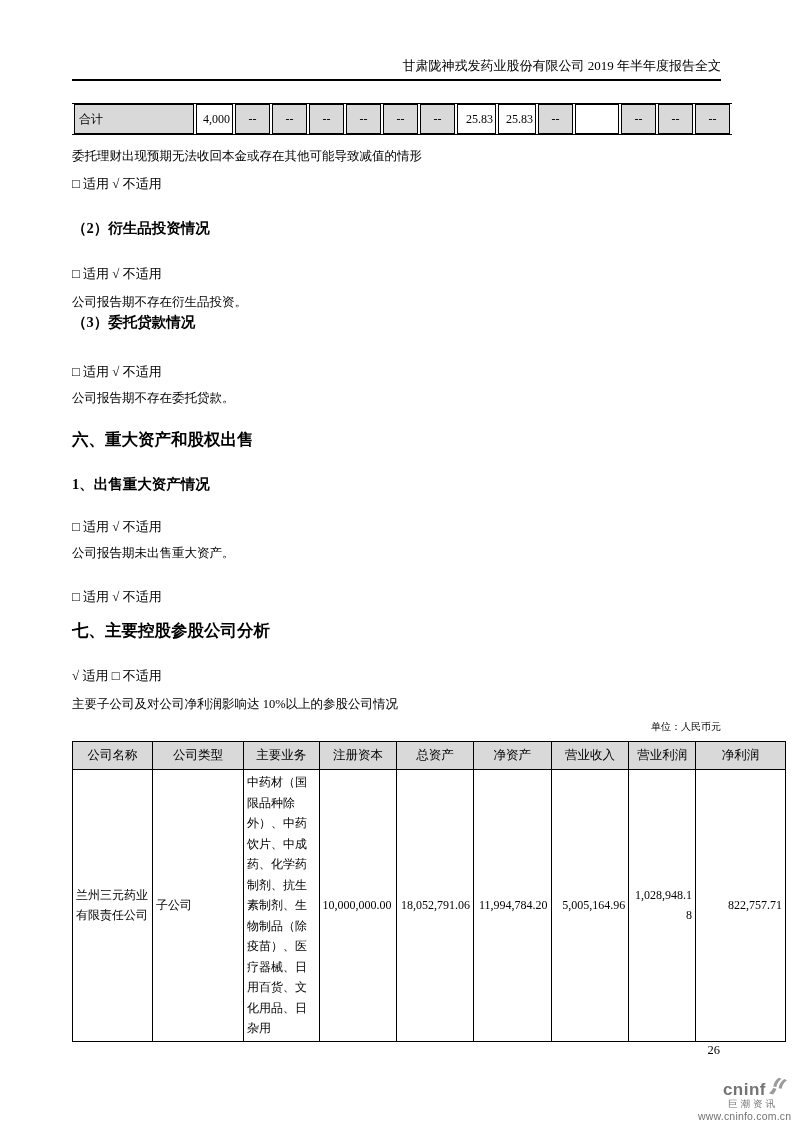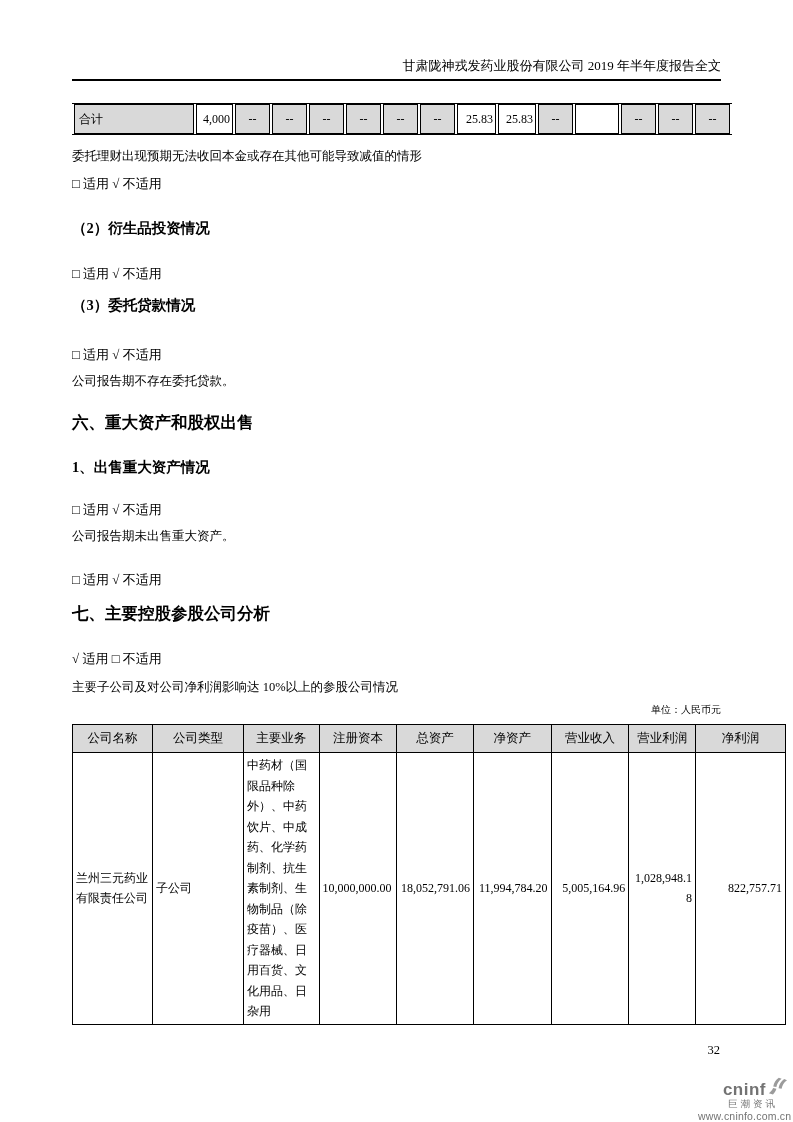--- a/index.html
+++ b/index.html
@@ -39,21 +39,21 @@
   .para{font-size:12.5px;line-height:16px;margin:0;}
   .p-note{margin-top:13px;}
   .check{font-size:13px;line-height:16px;}
   .h3{font-size:14.5px;font-weight:bold;line-height:18px;margin:0;}
   .h2{font-size:16.5px;font-weight:bold;line-height:21px;margin:0;}
 
   .mt-check1{margin-top:12px;}
   .mt-h3a{margin-top:27px;}
   .mt-check2{margin-top:29px;}
   .mt-para2{margin-top:12px;}
-  .mt-h3b{margin-top:14px;}
+  .mt-h3b{margin-top:3px;}
   .mt-check3{margin-top:33px;}
   .mt-para3{margin-top:10px;}
   .mt-h2a{margin-top:23px;}
   .mt-h3c{margin-top:25px;}
   .mt-check4{margin-top:26px;}
   .mt-para4{margin-top:10px;}
   .mt-h3d{margin-top:26px;}
   .mt-check5{margin-top:28px;}
   .mt-h2b{margin-top:15px;}
   .mt-check6{margin-top:27px;}
@@ -133,20 +133,21 @@
         <td class="g dash">--</td>
       </tr>
     </tbody>
       </table>
 
     <p class="para p-note">委托理财出现预期无法收回本金或存在其他可能导致减值的情形</p>
     <div class="check mt-check1">□ 适用 √ 不适用</div>
 
     <h3 class="h3 mt-h3a">（2）衍生品投资情况</h3>
     <div class="check mt-check2">□ 适用 √ 不适用</div>
+    <p class="para mt-para2">公司报告期不存在衍生品投资。</p>
 
     <h3 class="h3 mt-h3b">（3）委托贷款情况</h3>
     <div class="check mt-check3">□ 适用 √ 不适用</div>
     <p class="para mt-para3">公司报告期不存在委托贷款。</p>
 
     <h2 class="h2 mt-h2a">六、重大资产和股权出售</h2>
 
     <h3 class="h3 mt-h3c">1、出售重大资产情况</h3>
     <div class="check mt-check4">□ 适用 √ 不适用</div>
     <p class="para mt-para4">公司报告期未出售重大资产。</p>
@@ -192,21 +193,21 @@
         <td class="c-num">11,994,784.20</td>
         <td class="c-num">5,005,164.96</td>
         <td class="c-num">1,028,948.18</td>
         <td class="c-num">822,757.71</td>
       </tr>
     </tbody>
       </table>
 
   </div>
 
-  <div class="page-num">32</div>
+  <div class="page-num">26</div>
 
   <div class="cninfo-logo">
     <div class="logo-top">
       <span class="logo-word">cninf</span>
       <span>
         <svg width="20" height="18" viewBox="0 0 24 22" fill="#9b9b9b" xmlns="http://www.w3.org/2000/svg">
           <path d="M13 1 C9 4 7.2 7 6.2 11.5 L10 12.3 C11 8 12.6 5.2 16.4 2.2 Z"></path>
           <path d="M19.5 2.5 C15.5 5.5 13.7 8.8 12.7 13.6 L16.4 14.4 C17.4 10 19 7 23 4 Z"></path>
           <path d="M6 13.5 C5 16 3.4 18 0.8 20 L5.8 21.4 C8.2 19 9.4 16.8 10 14.4 Z"></path>
         </svg>

